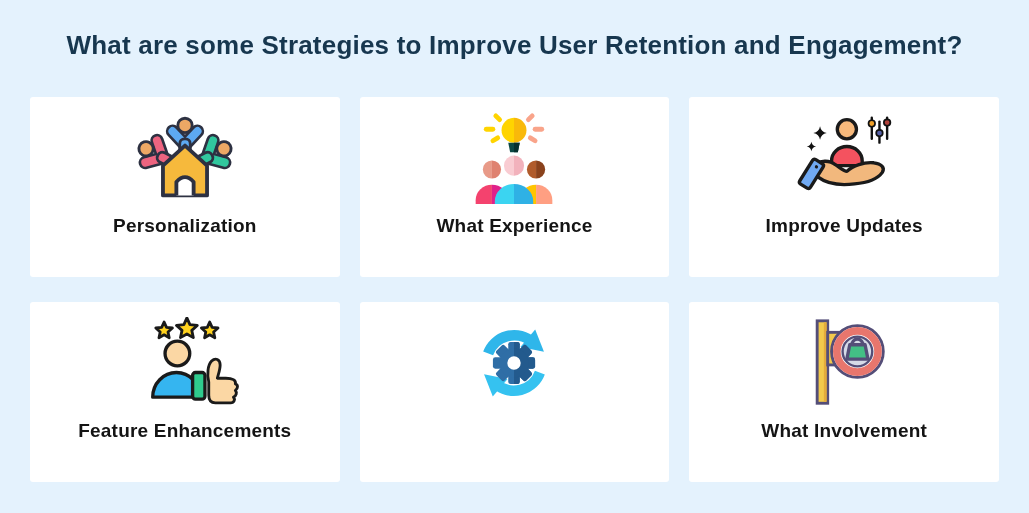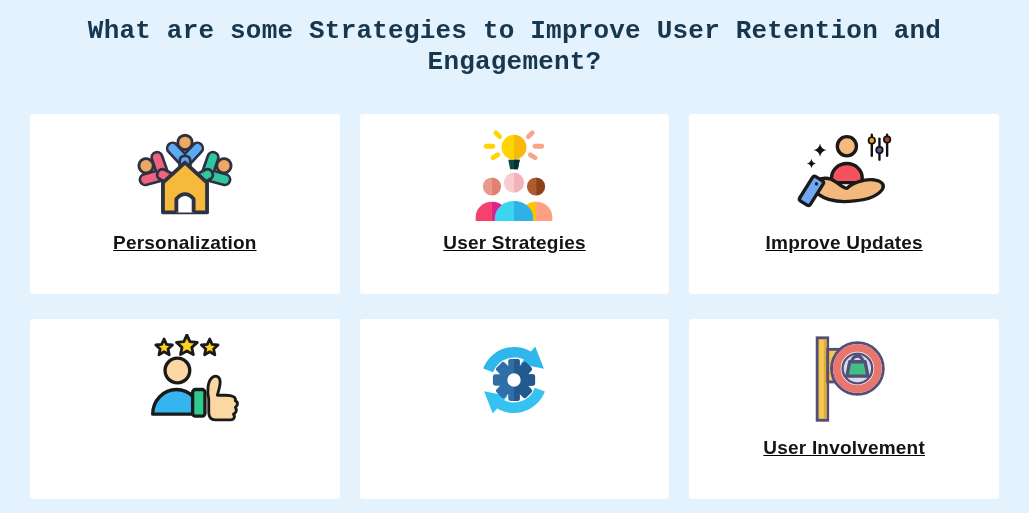--- a/index.html
+++ b/index.html
@@ -4,43 +4,41 @@
 <style>
   * { box-sizing: border-box; }
   html,body { margin:0; padding:0; }
   body {
     width:1029px; height:513px;
     background:#e4f2fd;
     font-family:"Liberation Sans", sans-serif;
     overflow:hidden;
   }
   .page-title {
-    margin:16px 20px 0;
+    margin:30px 20px 0;
     text-align:center;
     font-size:26px;
     line-height:1.2;
     font-weight:800;
     color:#17374f;
     letter-spacing:0.2px;
-    font-family:Liberation Mono, monospace;
   }
   .grid {
     display:grid;
     grid-template-columns:repeat(3, 1fr);
     gap:25px 20px;
     margin:36px 30px 0;
   }
   .card {
     background:#ffffff;
     height:180px;
     border-radius:3px;
     display:flex;
     flex-direction:column;
     align-items:center;
-    text-decoration:underline;
   }
   .icon-box {
     height:96px;
     margin-top:13px;
     display:flex;
     align-items:center;
     justify-content:center;
   }
   .card-label {
     margin-top:9px;
@@ -116,21 +114,21 @@
         <path d="M78,50.5 A9.5,9.5 0 0 1 78,69.5 Z" fill="#8a421c"></path>
         <path d="M61,96 L61,92 A17,16 0 0 1 78,76 L78,96 Z" fill="#ffc400"></path>
         <path d="M78,96 L78,76 A17,16 0 0 1 95,92 L95,96 Z" fill="#ff9f82"></path>
 
         <path d="M55,45.5 A10.5,10.5 0 0 0 55,66.5 Z" fill="#f9ccd2"></path>
         <path d="M55,45.5 A10.5,10.5 0 0 1 55,66.5 Z" fill="#f2b2bc"></path>
         <path d="M35,96 L35,93 A20,18 0 0 1 55,75 L55,96 Z" fill="#3bd4f1"></path>
         <path d="M55,96 L55,75 A20,18 0 0 1 75,93 L75,96 Z" fill="#2fb1e5"></path>
       </svg>
     </div>
-    <div class="card-label">User Strategies</div>
+    <div class="card-label">What Experience</div>
   </div>
 
   <div class="card">
     <div class="icon-box">
       <svg width="106" height="92" viewBox="0 0 110 96">
 
         <path d="M0,-7 Q1,-1 7,0 Q1,1 0,7 Q-1,1 -7,0 Q-1,-1 0,-7 Z" transform="translate(30,22)" fill="#111111"></path>
         <path d="M0,-7 Q1,-1 7,0 Q1,1 0,7 Q-1,1 -7,0 Q-1,-1 0,-7 Z" transform="translate(21,36) scale(0.7)" fill="#111111"></path>
 
         <g stroke="#111111" stroke-width="2.5" stroke-linecap="round">
@@ -167,20 +165,21 @@
         </g>
 
         <circle cx="52" cy="38" r="13" fill="#fbd7a4" stroke="#1a1a1a" stroke-width="3.5"></circle>
         <path d="M26,84 A25,26 0 0 1 76,84 Z" fill="#35b5f0" stroke="#1a1a1a" stroke-width="3.5" stroke-linejoin="round"></path>
 
         <path d="M85,68 C83,60 84,50 88,46 C92,42 97,44 97,50 C97,55 95,60 94,64 L103,64 C110,64 114,66 113,70 C116,71 116,75 113,77 C115,79 114,83 111,84 C113,86 112,90 108,90 L92,90 C87,90 85,87 85,82 Z" fill="#fbd7a4" stroke="#1a1a1a" stroke-width="3" stroke-linejoin="round"></path>
 
         <rect x="68" y="58" width="13" height="28" rx="3" fill="#2fcb8e" stroke="#1a1a1a" stroke-width="3.5"></rect>
       </svg>
     </div>
+    <div class="card-label">Feature Enhancements</div>
   </div>
 
   <div class="card">
     <div class="icon-box">
       <svg width="100" height="92" viewBox="0 0 100 96">
         <defs>
           <clipPath id="rhalf">
               <rect x="50" y="0" width="50" height="96"></rect>
             </clipPath>
           <g id="gearShape">
@@ -220,16 +219,16 @@
         <rect x="33" y="16" width="24" height="34" fill="#f2c94c" stroke="#544e78" stroke-width="3"></rect>
 
         <circle cx="64" cy="36" r="27" fill="#ffffff" stroke="#544e78" stroke-width="3"></circle>
         <circle cx="64" cy="36" r="21.5" fill="none" stroke="#e8766d" stroke-width="8"></circle>
         <circle cx="64" cy="36" r="15.5" fill="#d6dbe8" stroke="#544e78" stroke-width="2.5"></circle>
 
         <path d="M58,30 A6,7 0 0 1 70,30" fill="none" stroke="#544e78" stroke-width="3.5"></path>
         <path d="M56,29 L72,29 L75,44 L53,44 Z" fill="#43bf85" stroke="#544e78" stroke-width="3.5" stroke-linejoin="round"></path>
       </svg>
     </div>
-    <div class="card-label">User Involvement</div>
+    <div class="card-label">What Involvement</div>
   </div>
 
 </div>
 
 </body></html>

